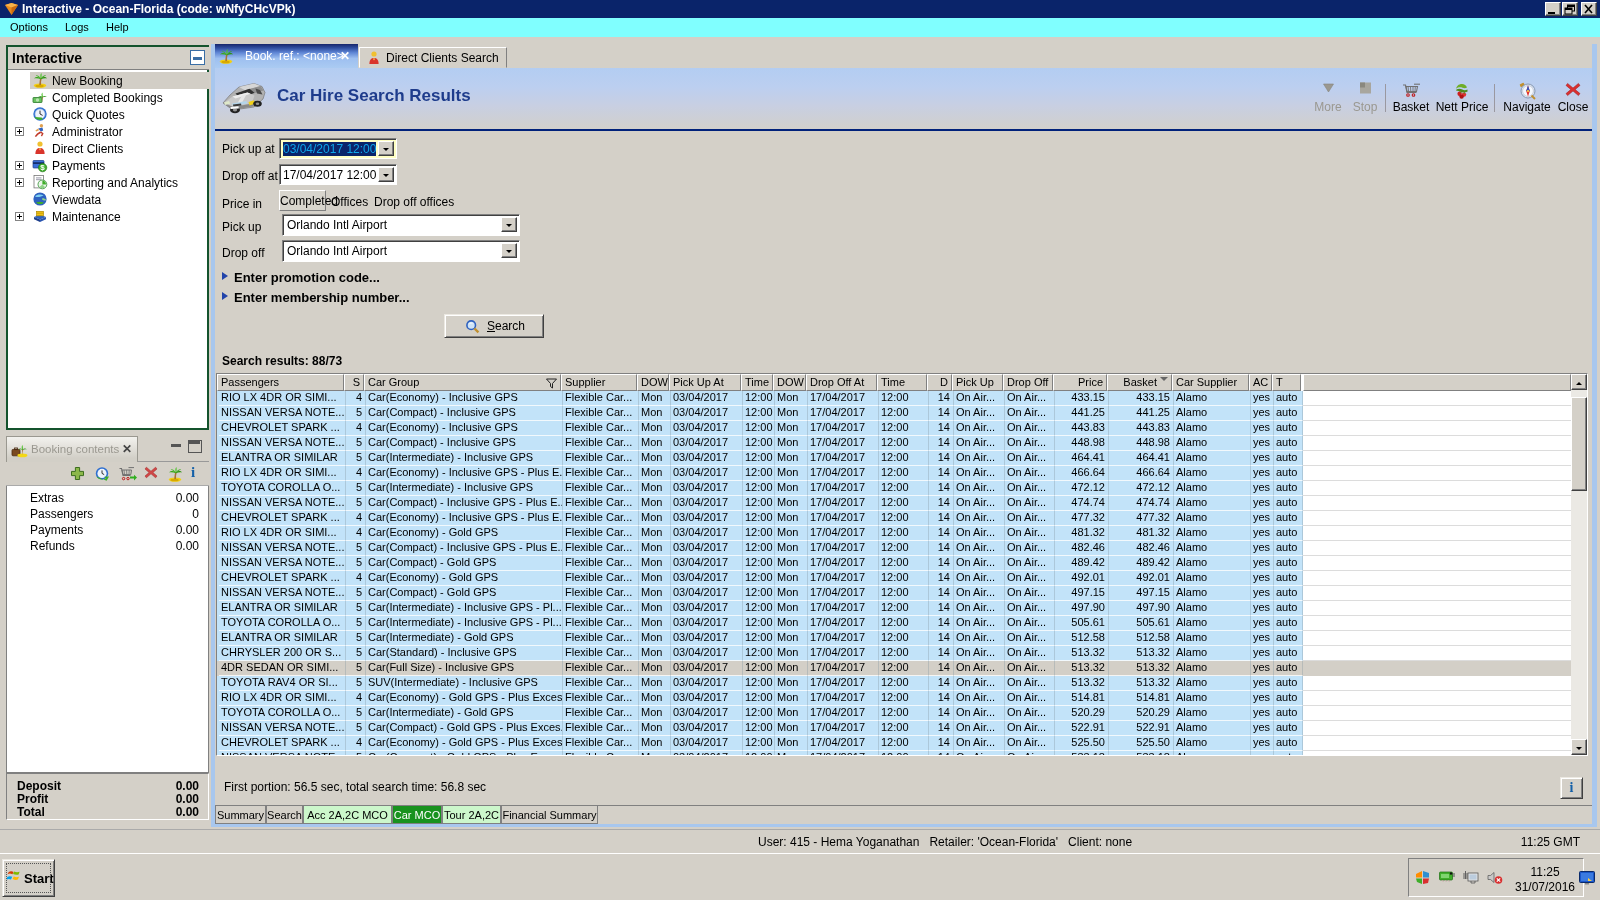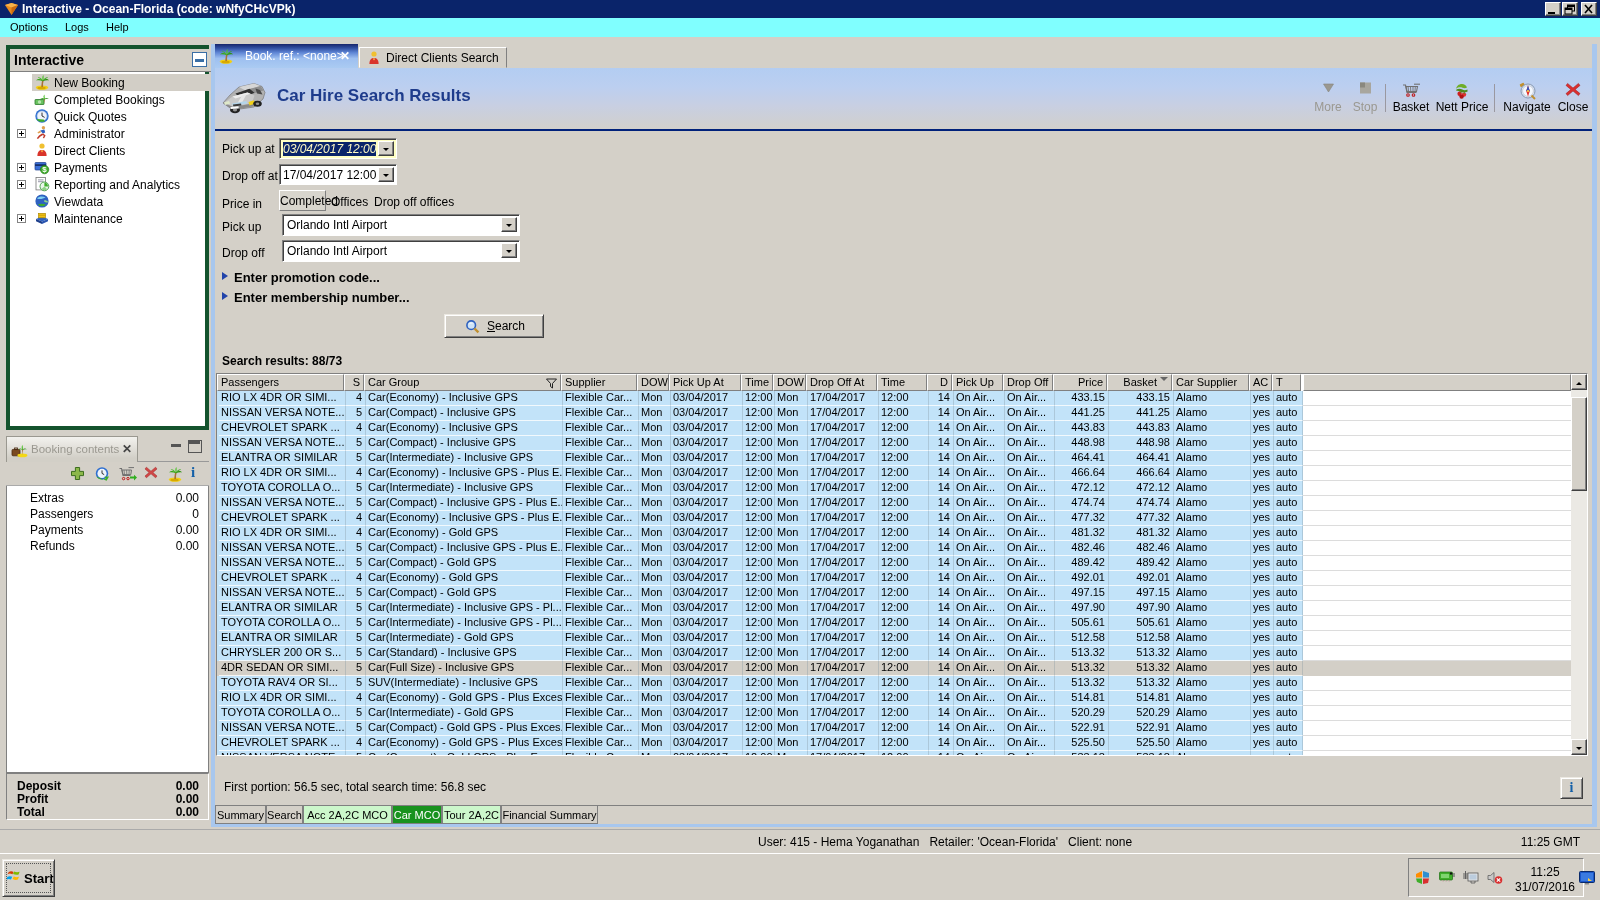--- a/index.html
+++ b/index.html
@@ -6,21 +6,21 @@
 .ab { position:absolute; }
 .bevel-btn { border:1px solid; border-color:#ece9e2 #404040 #404040 #ece9e2; box-shadow:inset 1px 1px 0 #fff, inset -1px -1px 0 #808080; background:#d4d0c8; }
 
 #title { left:0; top:0; width:1600px; height:18px; background:#0a246a; }
 #title .txt { position:absolute; left:22px; top:2px; color:#fff; font-weight:bold; font-size:12px; }
 .tbtn { position:absolute; top:2px; width:16px; height:14px; background:#d4d0c8; border:1px solid; border-color:#fff #404040 #404040 #fff; box-shadow:inset -1px -1px 0 #808080; font-size:9px; text-align:center; line-height:12px; font-weight:bold; }
 
 #menu { left:0; top:18px; width:1600px; height:19px; background:#80ffff; }
 #menu span { position:absolute; top:3px; }
 
-#treepanel { left:6px; top:45px; width:203px; height:385px; background:#fff; border:4px solid #14532d; }
+#treepanel { left:6px; top:45px; width:203px; height:385px; background:#fff; border:2px solid #14532d; }
 #treehdr { position:absolute; left:0; top:0; width:201px; height:23px; background:#d4d0c8; border-bottom:1px solid #808080; }
 #treehdr b { position:absolute; left:4px; top:3px; font-size:14px; }
 #collbtn { position:absolute; right:4px; top:3px; width:15px; height:15px; background:#fff; border:1px solid #3a6ea5; }
 #collbtn:before { content:""; position:absolute; left:2px; right:2px; top:6px; height:3px; background:#3a6ea5; }
 .titem { position:absolute; left:0; width:201px; height:17px; }
 .titem .ico { position:absolute; left:24px; top:0px; }
 .titem .lbl { position:absolute; left:44px; top:2px; font-size:12px; white-space:nowrap; }
 .titem.sel { background:linear-gradient(to right, #ffffff 22px, #d2cec6 22px); }
 .expander { position:absolute; left:7px; top:4px; width:9px; height:9px; background:#fff; border:1px solid #848484; }
 .expander:before { content:""; position:absolute; left:1px; top:3px; width:5px; height:1px; background:#000; }
@@ -423,21 +423,21 @@
     <div class="tbb" style="left:1341px;width:34px;">
         <div class="ic"><svg width="16" height="15" viewBox="0 0 16 15">
 <path d="M2.6 1.4 L8 6 L13.4 1.4 L15 3.4 L10.2 7.5 L15 11.6 L13.4 13.6 L8 9 L2.6 13.6 L1 11.6 L5.8 7.5 L1 3.4 Z" fill="#d93030" stroke="#a01818" stroke-width="0.5"></path>
 </svg></div>
         <div class="lb">Close</div>
       </div>
   </div>
   <div id="navline"></div>
   <div class="flabel" style="left:7px;top:98px;">Pick up at</div>
   <div class="dfield" style="top:94px;background:#ffffc4;">
-      <span class="tx"><span style="background:#0a246a;color:#fef9c3;font-style:italic;">03/04/2017 12:00</span></span>
+      <span class="tx"><span style="background:#0a246a;color:#0ea5e9;">03/04/2017 12:00</span></span>
       <span class="ddbtn"></span>
     </div>
   <div class="flabel" style="left:7px;top:125px;">Drop off at</div>
   <div class="dfield" style="top:120px;">
       <span class="tx">17/04/2017 12:00</span>
       <span class="ddbtn"></span>
     </div>
   <div class="flabel" style="left:7px;top:153px;">Price in</div>
   <div class="ab" style="left:64px;top:146px;width:47px;height:21px;background:#d8d5cd;border:1px solid;border-color:#fff #808080 #808080 #fff;text-align:center;padding-top:3px;font-size:12px;">Completed</div>
   <div class="flabel" style="left:116px;top:151px;">Offices</div>

